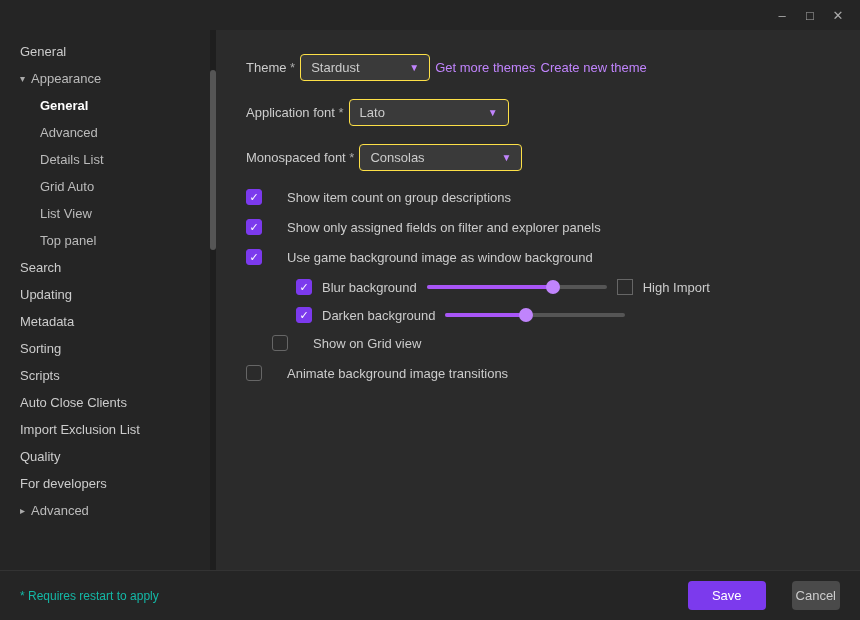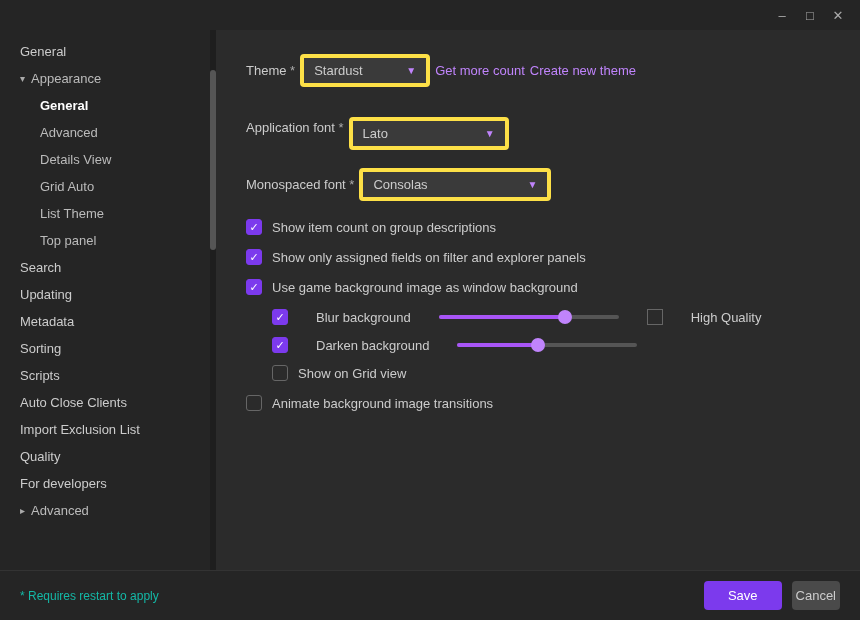--- a/index.html
+++ b/index.html
@@ -117,51 +117,51 @@
     }
     .setting-label {
       color: #ccc;
       white-space: nowrap;
     }
     .setting-label .required { color: #aaa; }
 
     
     .dropdown {
       background: #3a3a3a;
-      border: 4px solid #fde047;
+      border: 1px solid #fde047;
       border-radius: 4px;
       color: #ccc;
       padding: 5px 10px;
       display: flex;
       align-items: center;
       justify-content: space-between;
       cursor: pointer;
       user-select: none;
     }
     .dropdown-arrow { color: #c084fc; font-size: 10px; margin-left: 8px; }
     .dropdown.theme-dd { width: 130px; }
-    .dropdown.font-dd { width: 160px; margin-top: 12px; }
-    .dropdown.mono-dd { width: 192px; }
+    .dropdown.font-dd { width: 160px; }
+    .dropdown.mono-dd { width: 163px; }
 
     
     .link-btn {
       color: #c084fc;
       cursor: pointer;
       background: none;
       border: none;
       font-size: 13px;
       padding: 0;
     }
 
     
     .check-row {
       display: flex;
       align-items: center;
       margin-bottom: 14px;
-      gap: 10px;
+      gap: 25px;
     }
     .checkbox {
       width: 16px;
       height: 16px;
       border: 1.5px solid #777;
       border-radius: 3px;
       background: #3a3a3a;
       display: flex;
       align-items: center;
       justify-content: center;
@@ -187,21 +187,22 @@
     
     .sub-options {
       margin-left: 26px;
     }
 
     
     .slider-row {
       display: flex;
       align-items: center;
       margin-bottom: 12px;
-      gap: 28px;
+      gap: 10px;
+      margin-left: 24px;
     }
     .slider-container {
       display: flex;
       align-items: center;
       gap: 8px;
     }
     .slider-track {
       width: 180px;
       height: 4px;
       background: #555;
@@ -244,21 +245,21 @@
       padding: 0 20px;
       flex-shrink: 0;
       border-top: 1px solid #333;
     }
     .footer-note {
       color: #14b8a6;
       font-size: 12px;
     }
     .footer-buttons {
       display: flex;
-      gap: 10px;
+      gap: 26px;
     }
     .btn-save {
       background: #7c3aed;
       color: #fff;
       border: none;
       border-radius: 4px;
       padding: 7px 24px;
       cursor: pointer;
       font-size: 13px;
     }
@@ -286,23 +287,23 @@
   <div class="sidebar">
     <div class="sidebar-item top-level">General</div>
 
     <div class="sidebar-group-header">
       <span class="chevron">▾</span>
       <span>Appearance</span>
     </div>
 
     <div class="sidebar-item sub active">General</div>
     <div class="sidebar-item sub">Advanced</div>
-    <div class="sidebar-item sub">Details View</div>
+    <div class="sidebar-item sub">Details List</div>
     <div class="sidebar-item sub">Grid Auto</div>
-    <div class="sidebar-item sub">List Theme</div>
+    <div class="sidebar-item sub">List View</div>
     <div class="sidebar-item sub">Top panel</div>
 
     <div class="sidebar-item top-level">Search</div>
     <div class="sidebar-item top-level">Updating</div>
     <div class="sidebar-item top-level">Metadata</div>
     <div class="sidebar-item top-level">Sorting</div>
     <div class="sidebar-item top-level">Scripts</div>
     <div class="sidebar-item top-level">Auto Close Clients</div>
     <div class="sidebar-item top-level">Import Exclusion List</div>
     <div class="sidebar-item top-level">Quality</div>
@@ -321,21 +322,21 @@
   <div class="content">
 
     <div class="setting-row">
       <span class="setting-label">
         Theme <span class="required">*</span>
       </span>
       <div class="dropdown theme-dd">
         <span>Stardust</span>
         <span class="dropdown-arrow">▼</span>
       </div>
-      <button class="link-btn">Get more count</button>
+      <button class="link-btn">Get more themes</button>
       <button class="link-btn">Create new theme</button>
     </div>
 
     <div class="setting-row">
       <span class="setting-label">
         Application font <span class="required">*</span>
       </span>
       <div class="dropdown font-dd">
         <span>Lato</span>
         <span class="dropdown-arrow">▼</span>
@@ -372,21 +373,21 @@
       <div class="slider-row">
         <div class="checkbox checked"></div>
         <span class="check-label">Blur background</span>
         <div class="slider-container">
           <div class="slider-track">
             <div class="slider-fill" style="width:70%;"></div>
             <div class="slider-thumb" style="left: calc(70% - 7px);"></div>
           </div>
         </div>
         <div class="hq-checkbox"></div>
-        <span class="check-label">High Quality</span>
+        <span class="check-label">High Import</span>
       </div>
 
       <div class="slider-row">
         <div class="checkbox checked"></div>
         <span class="check-label">Darken background</span>
         <div class="slider-container">
           <div class="slider-track">
             <div class="slider-fill" style="width:45%;"></div>
             <div class="slider-thumb" style="left: calc(45% - 7px);"></div>
           </div>

